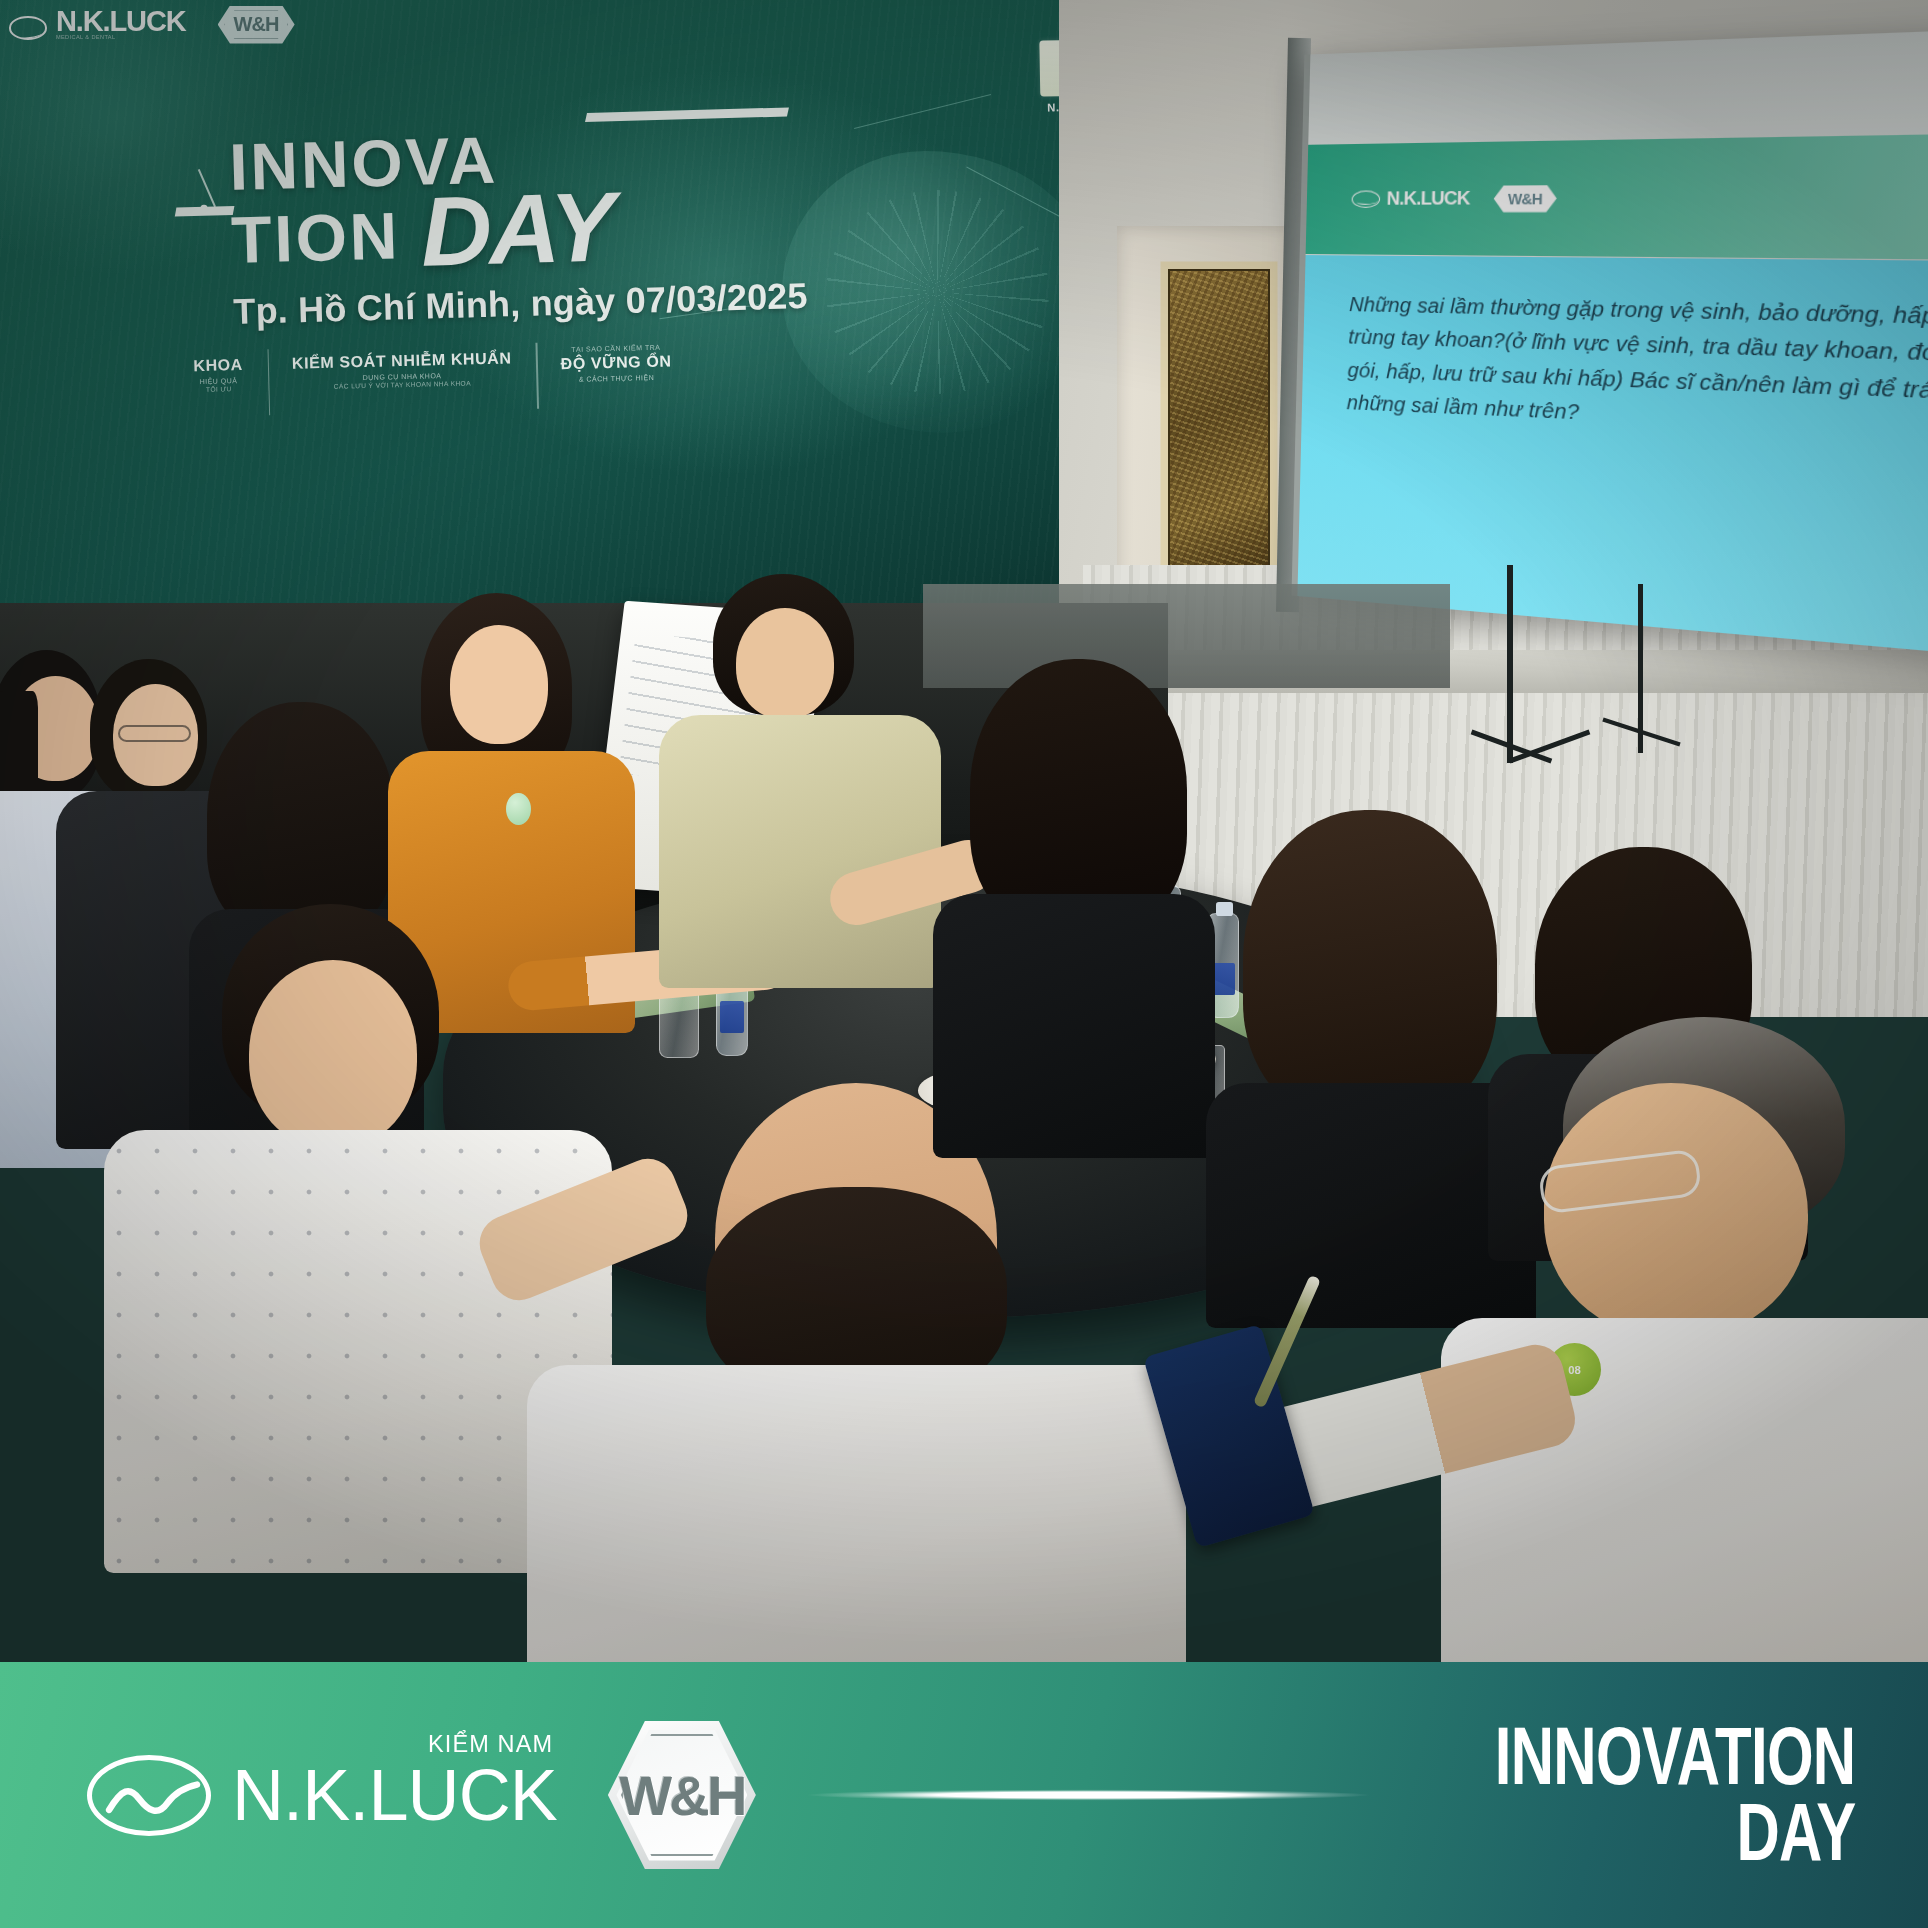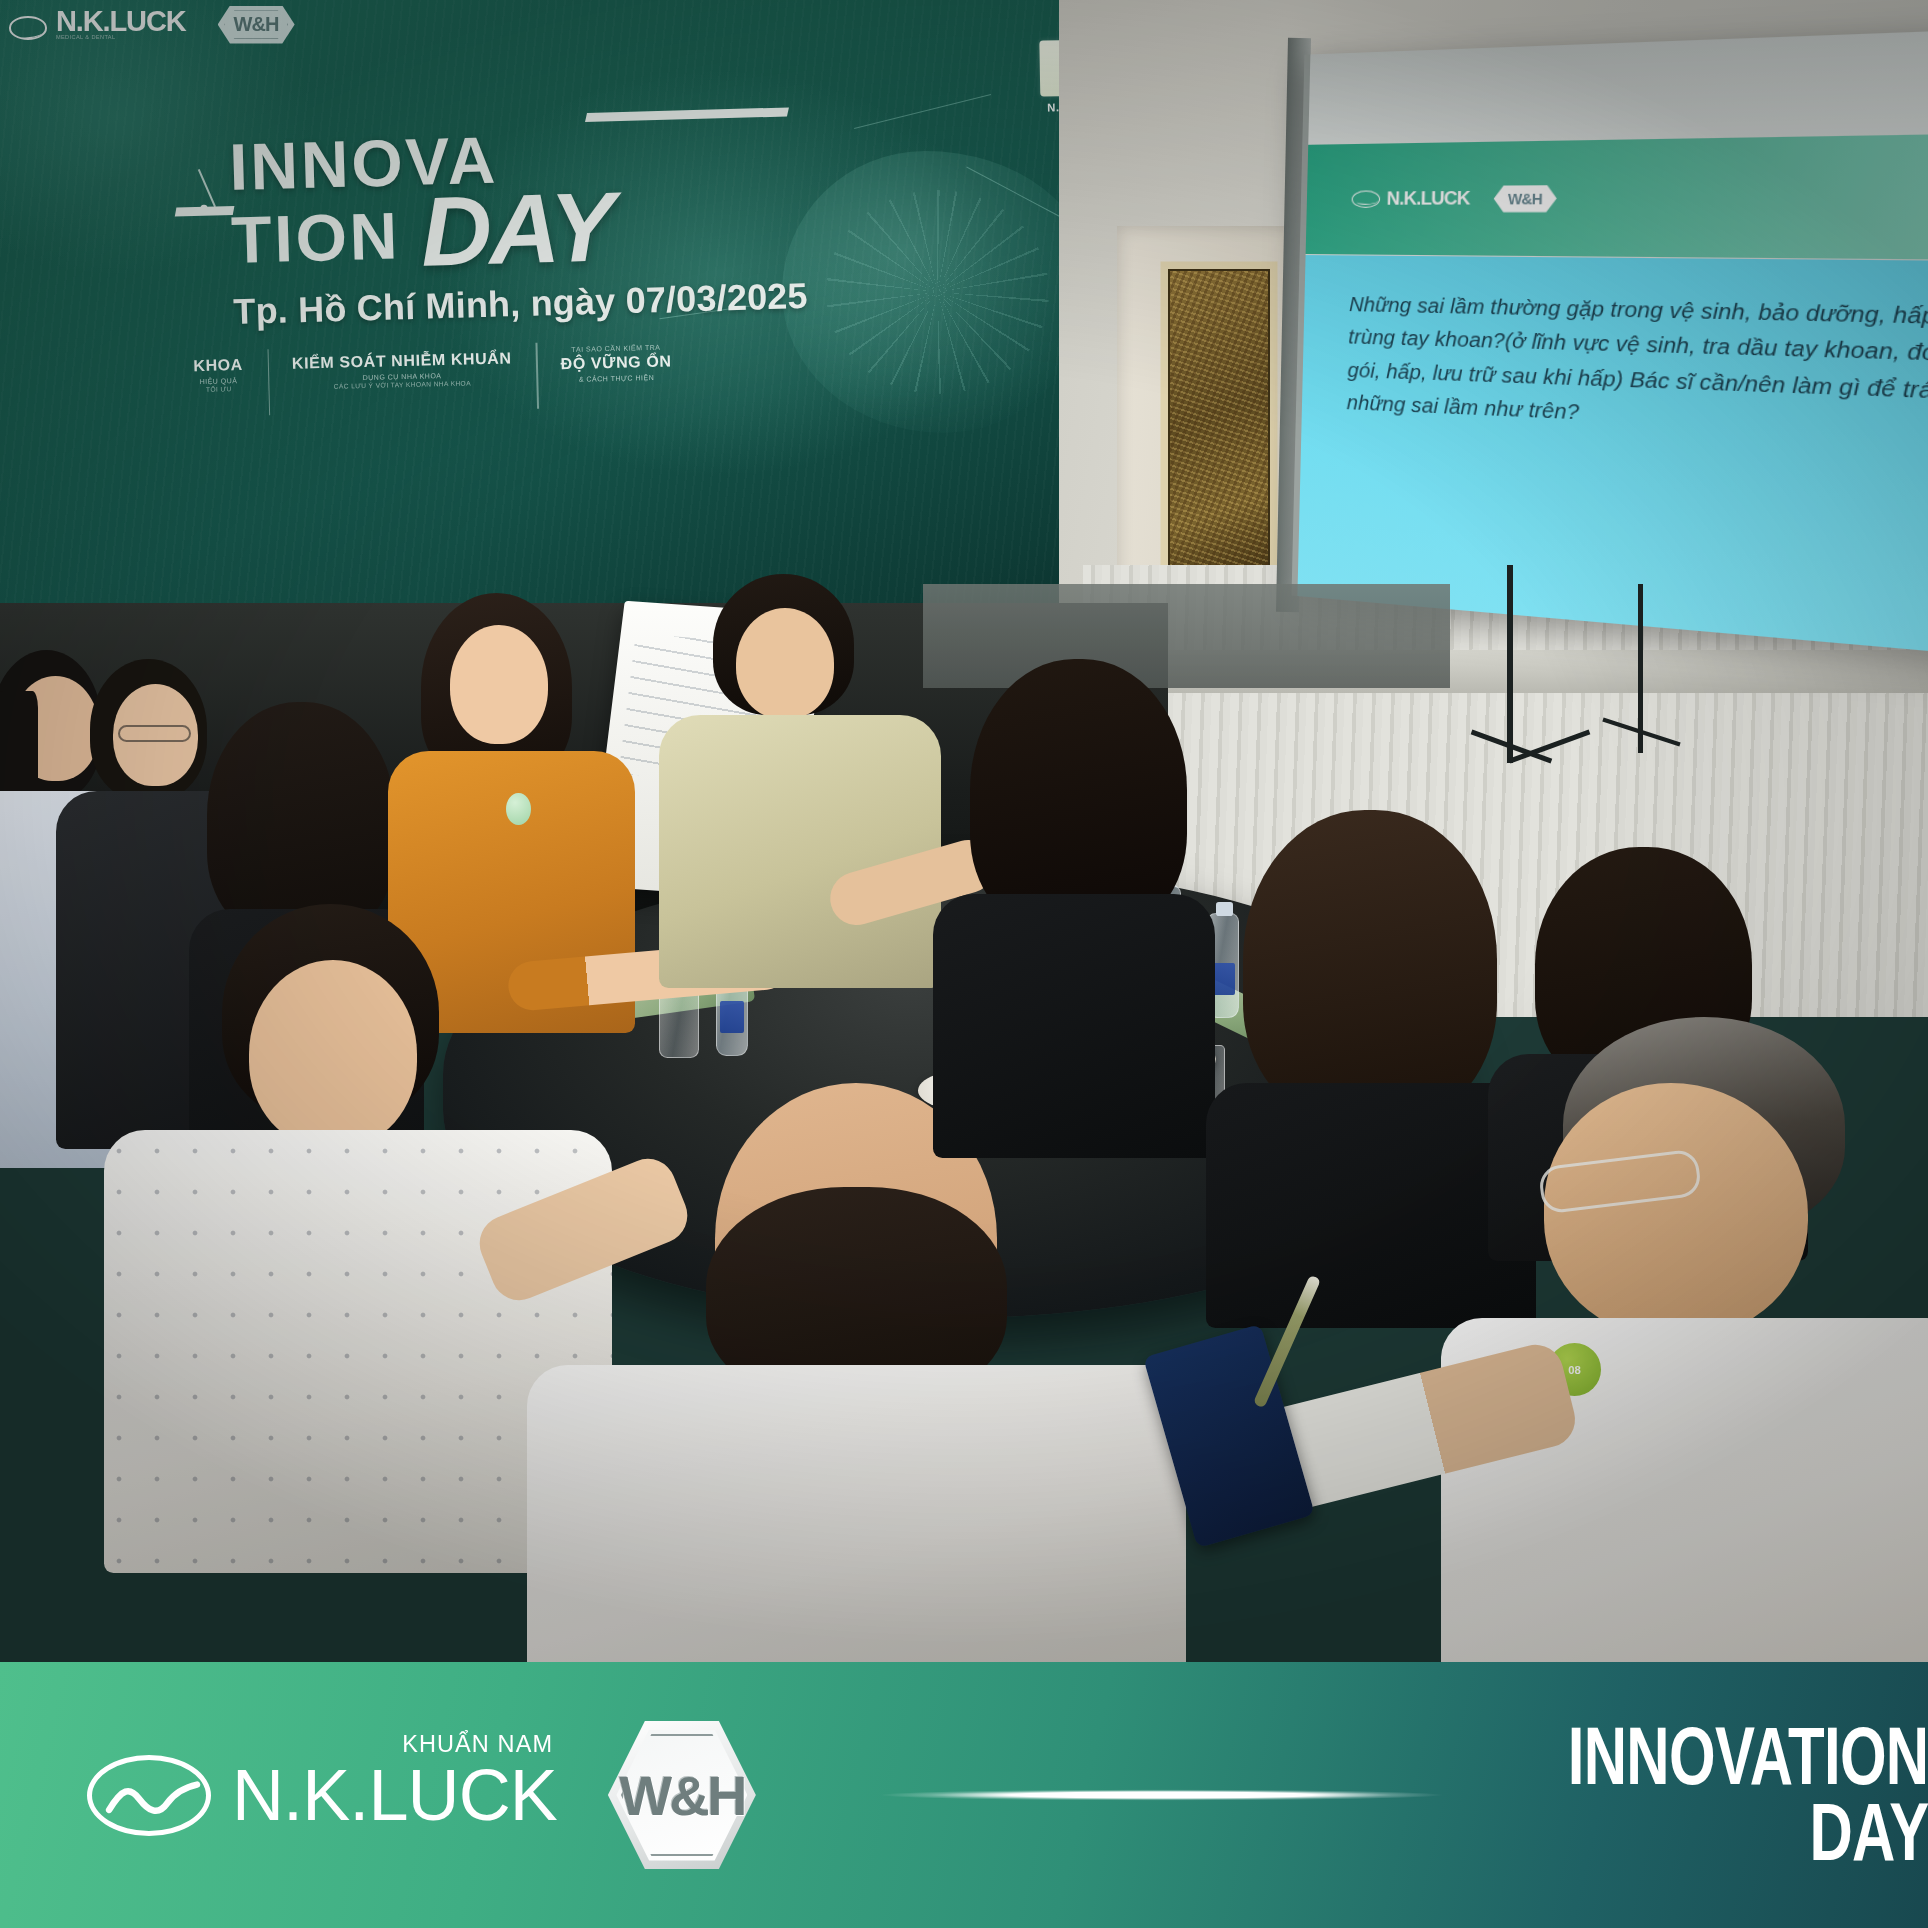--- a/index.html
+++ b/index.html
@@ -212,21 +212,21 @@
   .wh-logo .mid { position:absolute; inset:8.5px;
     background:linear-gradient(160deg,#f4f6f6,#ffffff);
     clip-path:polygon(25% 0,75% 0,100% 50%,75% 100%,25% 100%,0 50%); }
   .wh-logo .ring { position:absolute; inset:13px;
     border:2.4px solid #8d9a9a;
     clip-path:polygon(25% 0,75% 0,100% 50%,75% 100%,25% 100%,0 50%); }
   .wh-logo .wh-t { position:absolute; inset:0; display:flex; align-items:center;
     justify-content:center; font-size:56px; font-weight:700; letter-spacing:-2.8px;
     color:#6f7e7e; text-shadow:0.9px 0.9px 0 #fff, -0.9px -0.9px 0 #b9c1c1; }
   .f-right { margin-left:auto; display:flex; align-items:center; gap:0;
-    position:relative; }
+    padding-right:73px; position:relative; }
   .lens { width:565px; height:11.3px; margin-right:-3.8px;
     background:radial-gradient(ellipse 282px 5.6px at 50% 50%, #ffffff 0%, #ffffff 54%, rgba(255,255,255,.25) 82%, rgba(255,255,255,0) 100%); }
   .inv-stack { text-align:right; color:#fff; }
   .inv-stack .top { font-size:81px; font-weight:700; letter-spacing:-0.9px; line-height:.92;
     transform:scaleX(.74); transform-origin:right center; }
   .inv-stack .bot { font-size:81px; font-weight:700; letter-spacing:-0.9px; line-height:.95;
     transform:scaleX(.74); transform-origin:right center; }
 
   
   .grain { position:absolute; left:0; top:0; width:1928px; height:1662px;
@@ -456,21 +456,21 @@
 
   <div class="footer">
     <div class="f-left">
       <div class="nk-logo">
         <div class="ellipse">
           <svg width="98" height="43" viewBox="0 0 104 46" aria-hidden="true">
             <path d="M4 33 C 18 10, 26 8, 36 21 C 46 34, 56 40, 66 26 C 74 15, 84 9, 98 6" fill="none" stroke="#ffffff" stroke-width="7" stroke-linecap="round"></path>
           </svg>
         </div>
         <div class="nk-word">
-          <span class="vn">KHUẨN NAM</span>
+          <span class="vn">KIỂM NAM</span>
           <span class="main">N.K.LUCK</span>
         </div>
       </div>
       <div class="wh-logo">
         <div class="outer"></div>
         <div class="mid"></div>
         <div class="ring"></div>
         <div class="wh-t">W&amp;H</div>
       </div>
     </div>

